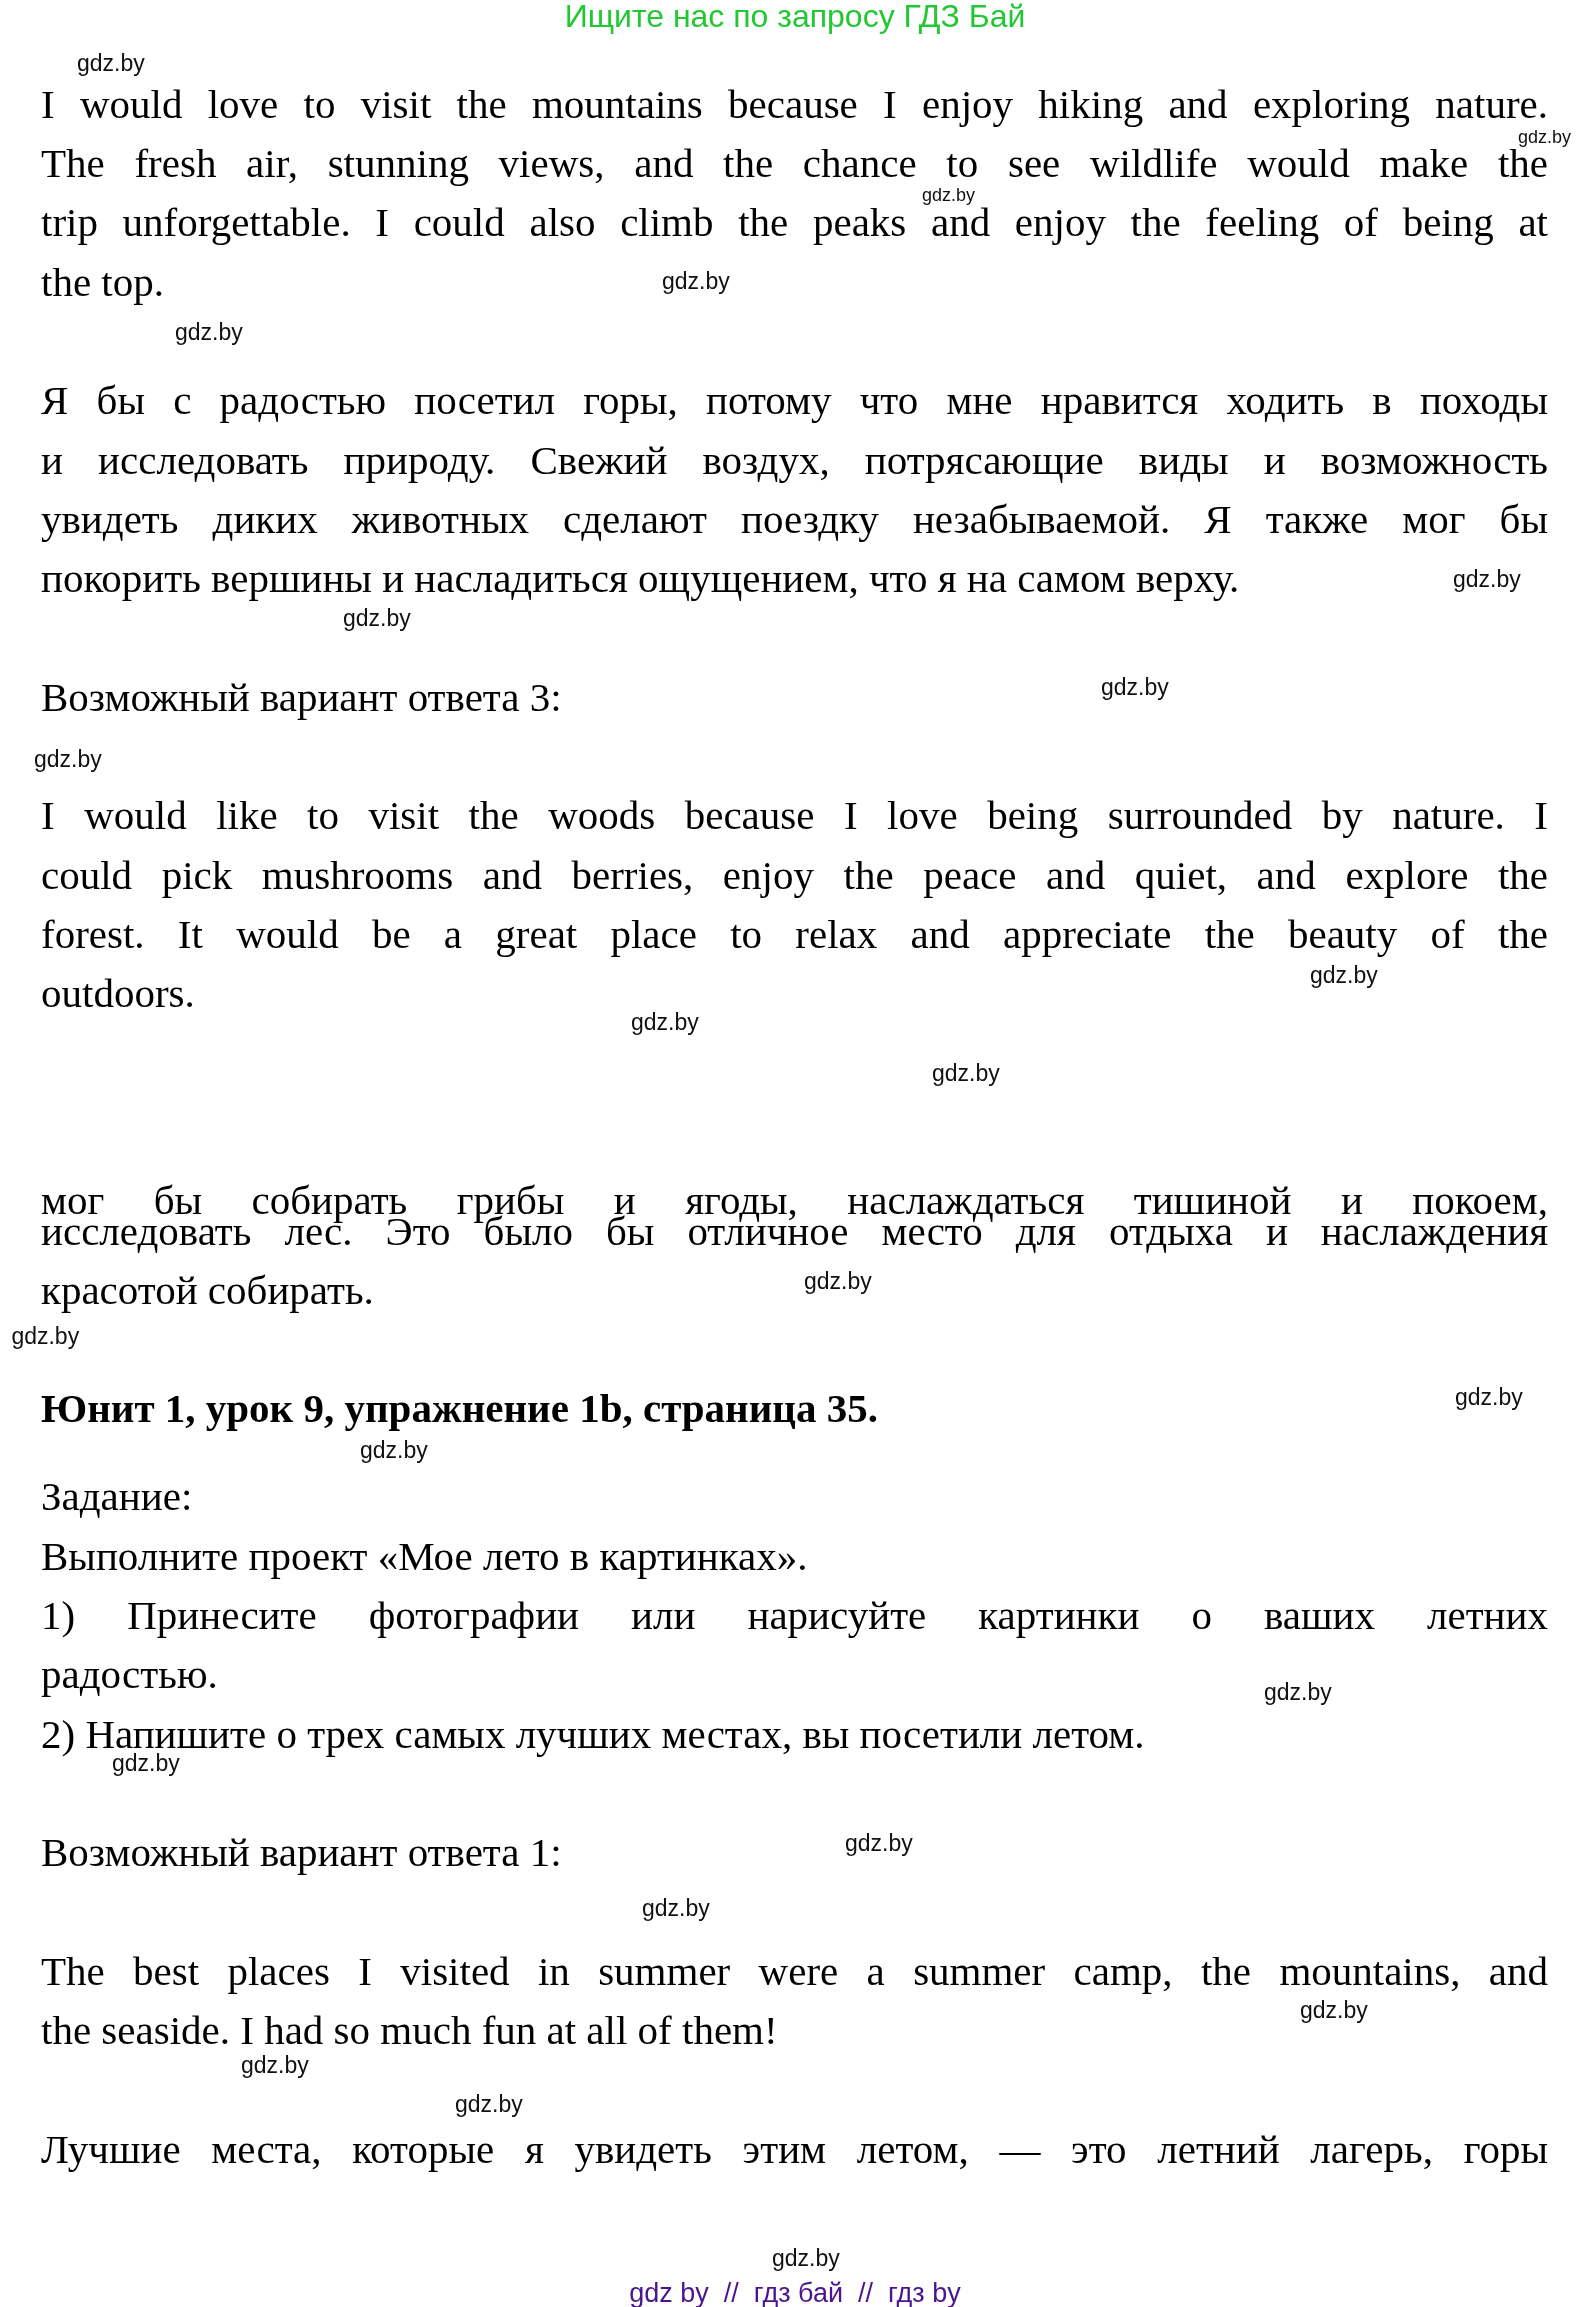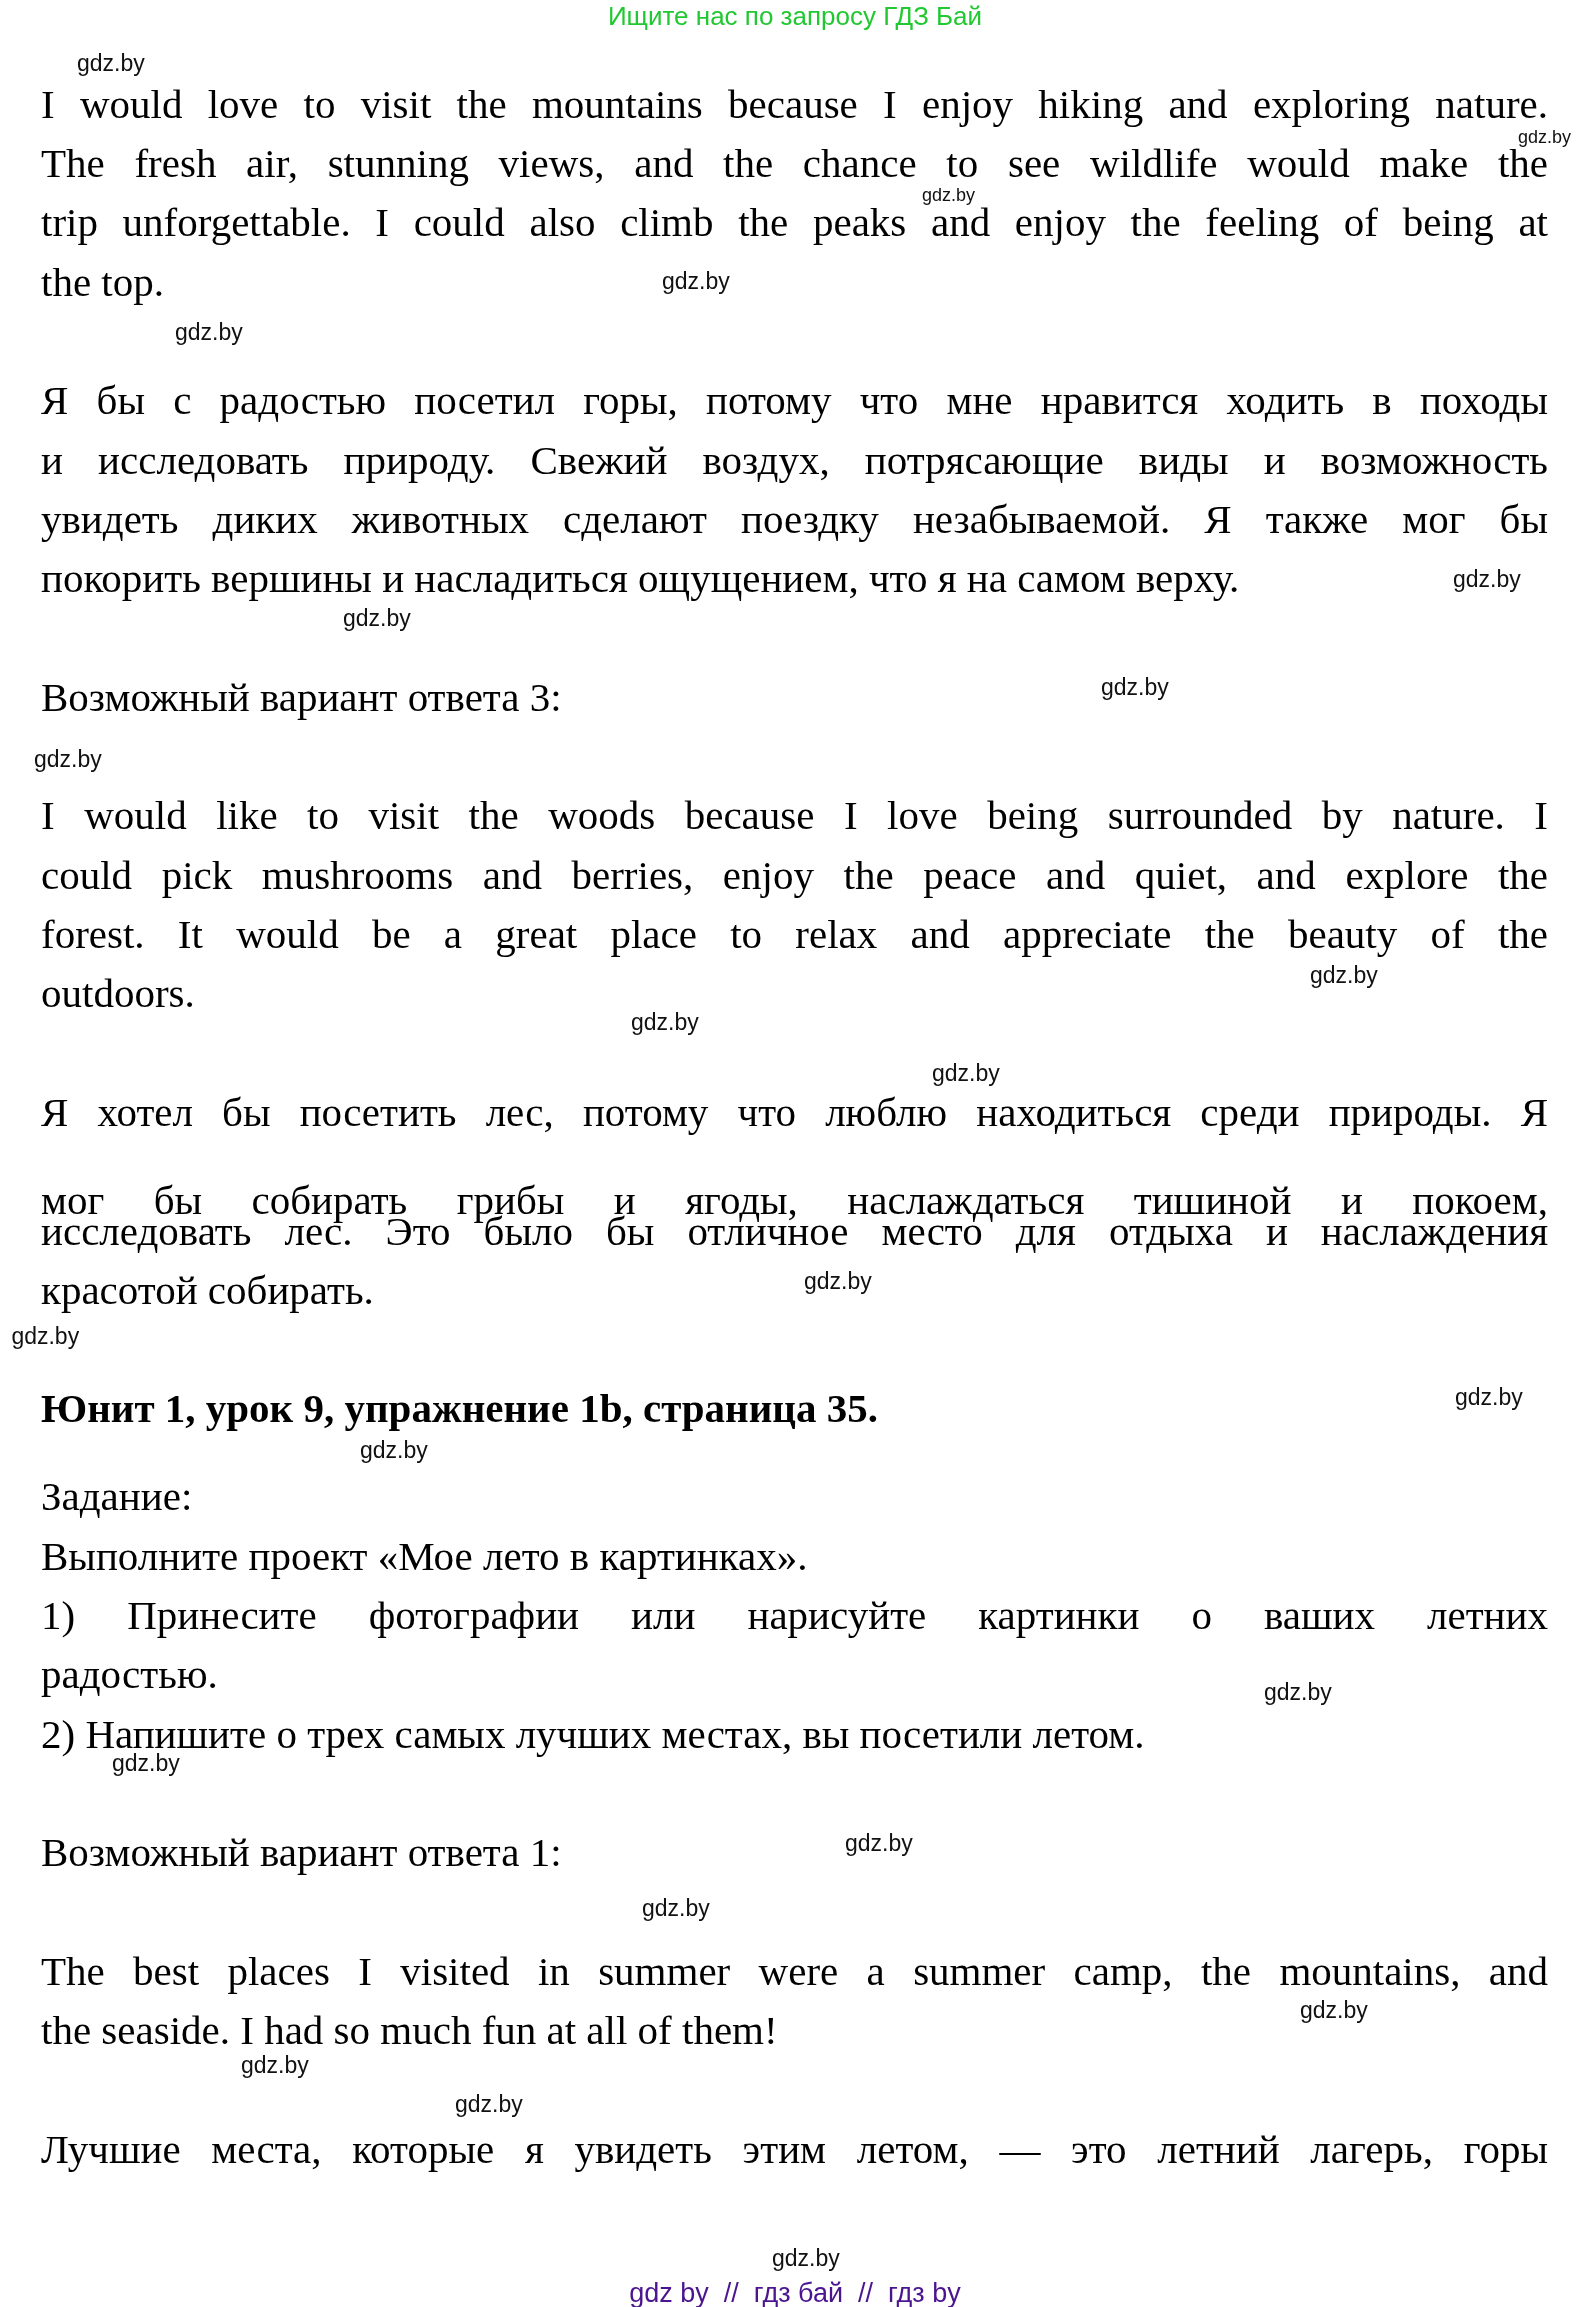--- a/index.html
+++ b/index.html
@@ -1,20 +1,20 @@
 <!DOCTYPE html>
 <html style="font-size:13px"><head>
 <meta charset="utf-8">
 <style>
   html, body { margin: 0; padding: 0; background: #ffffff; }
   body { width: 1590px; height: 2307px; position: relative; overflow: hidden; }
   .page { position: absolute; left: 0; top: 0; width: 1590px; height: 2307px; }
   .banner-top {
     position: absolute; left: 0; top: 0; width: 1590px; text-align: center;
-    font-family: "Liberation Sans", sans-serif; font-size: 26px; line-height: 32.5px;
+    font-family: "Liberation Sans", sans-serif; font-size: 32px; line-height: 32.5px;
     color: #22c832;
   }
   .banner-bottom {
     position: absolute; left: 0; top: 2279px; width: 1590px; text-align: center;
     font-family: "Liberation Sans", sans-serif; font-size: 27px; line-height: 28px;
     color: #4b1590; white-space: pre;
   }
   .line {
     position: absolute; left: 41px; width: 1507px;
     font-family: "Liberation Serif", serif; font-size: 41px; line-height: 49px;
@@ -45,21 +45,20 @@
   <div class="line just" style="top:495px">увидеть диких животных сделают поездку незабываемой. Я также мог бы</div>
   <div class="line" style="top:554px">покорить вершины и насладиться ощущением, что я на самом верху.</div>
 
   <div class="line" style="top:673px">Возможный вариант ответа 3:</div>
 
   <div class="line just" style="top:791px">I would like to visit the woods because I love being surrounded by nature. I</div>
   <div class="line just" style="top:851px">could pick mushrooms and berries, enjoy the peace and quiet, and explore the</div>
   <div class="line just" style="top:910px">forest. It would be a great place to relax and appreciate the beauty of the</div>
   <div class="line" style="top:969px">outdoors.</div>
 
-  <div class="line just" style="top:1088px">Я хотел бы посетить лес, потому что люблю находиться среди природы. Я</div>
   <div class="line just" style="top:1176px">мог бы собирать грибы и ягоды, наслаждаться тишиной и покоем,</div>
   <div class="line just" style="top:1207px">исследовать лес. Это было бы отличное место для отдыха и наслаждения</div>
   <div class="line" style="top:1266px">красотой собирать.</div>
 
   <div class="line bold" style="top:1384px">Юнит 1, урок 9, упражнение 1b, страница 35.</div>
 
   <div class="line" style="top:1472px">Задание:</div>
   <div class="line" style="top:1532px">Выполните проект «Мое лето в картинках».</div>
   <div class="line just" style="top:1591px">1) Принесите фотографии или нарисуйте картинки о ваших летних</div>
   <div class="line" style="top:1650px">радостью.</div>

